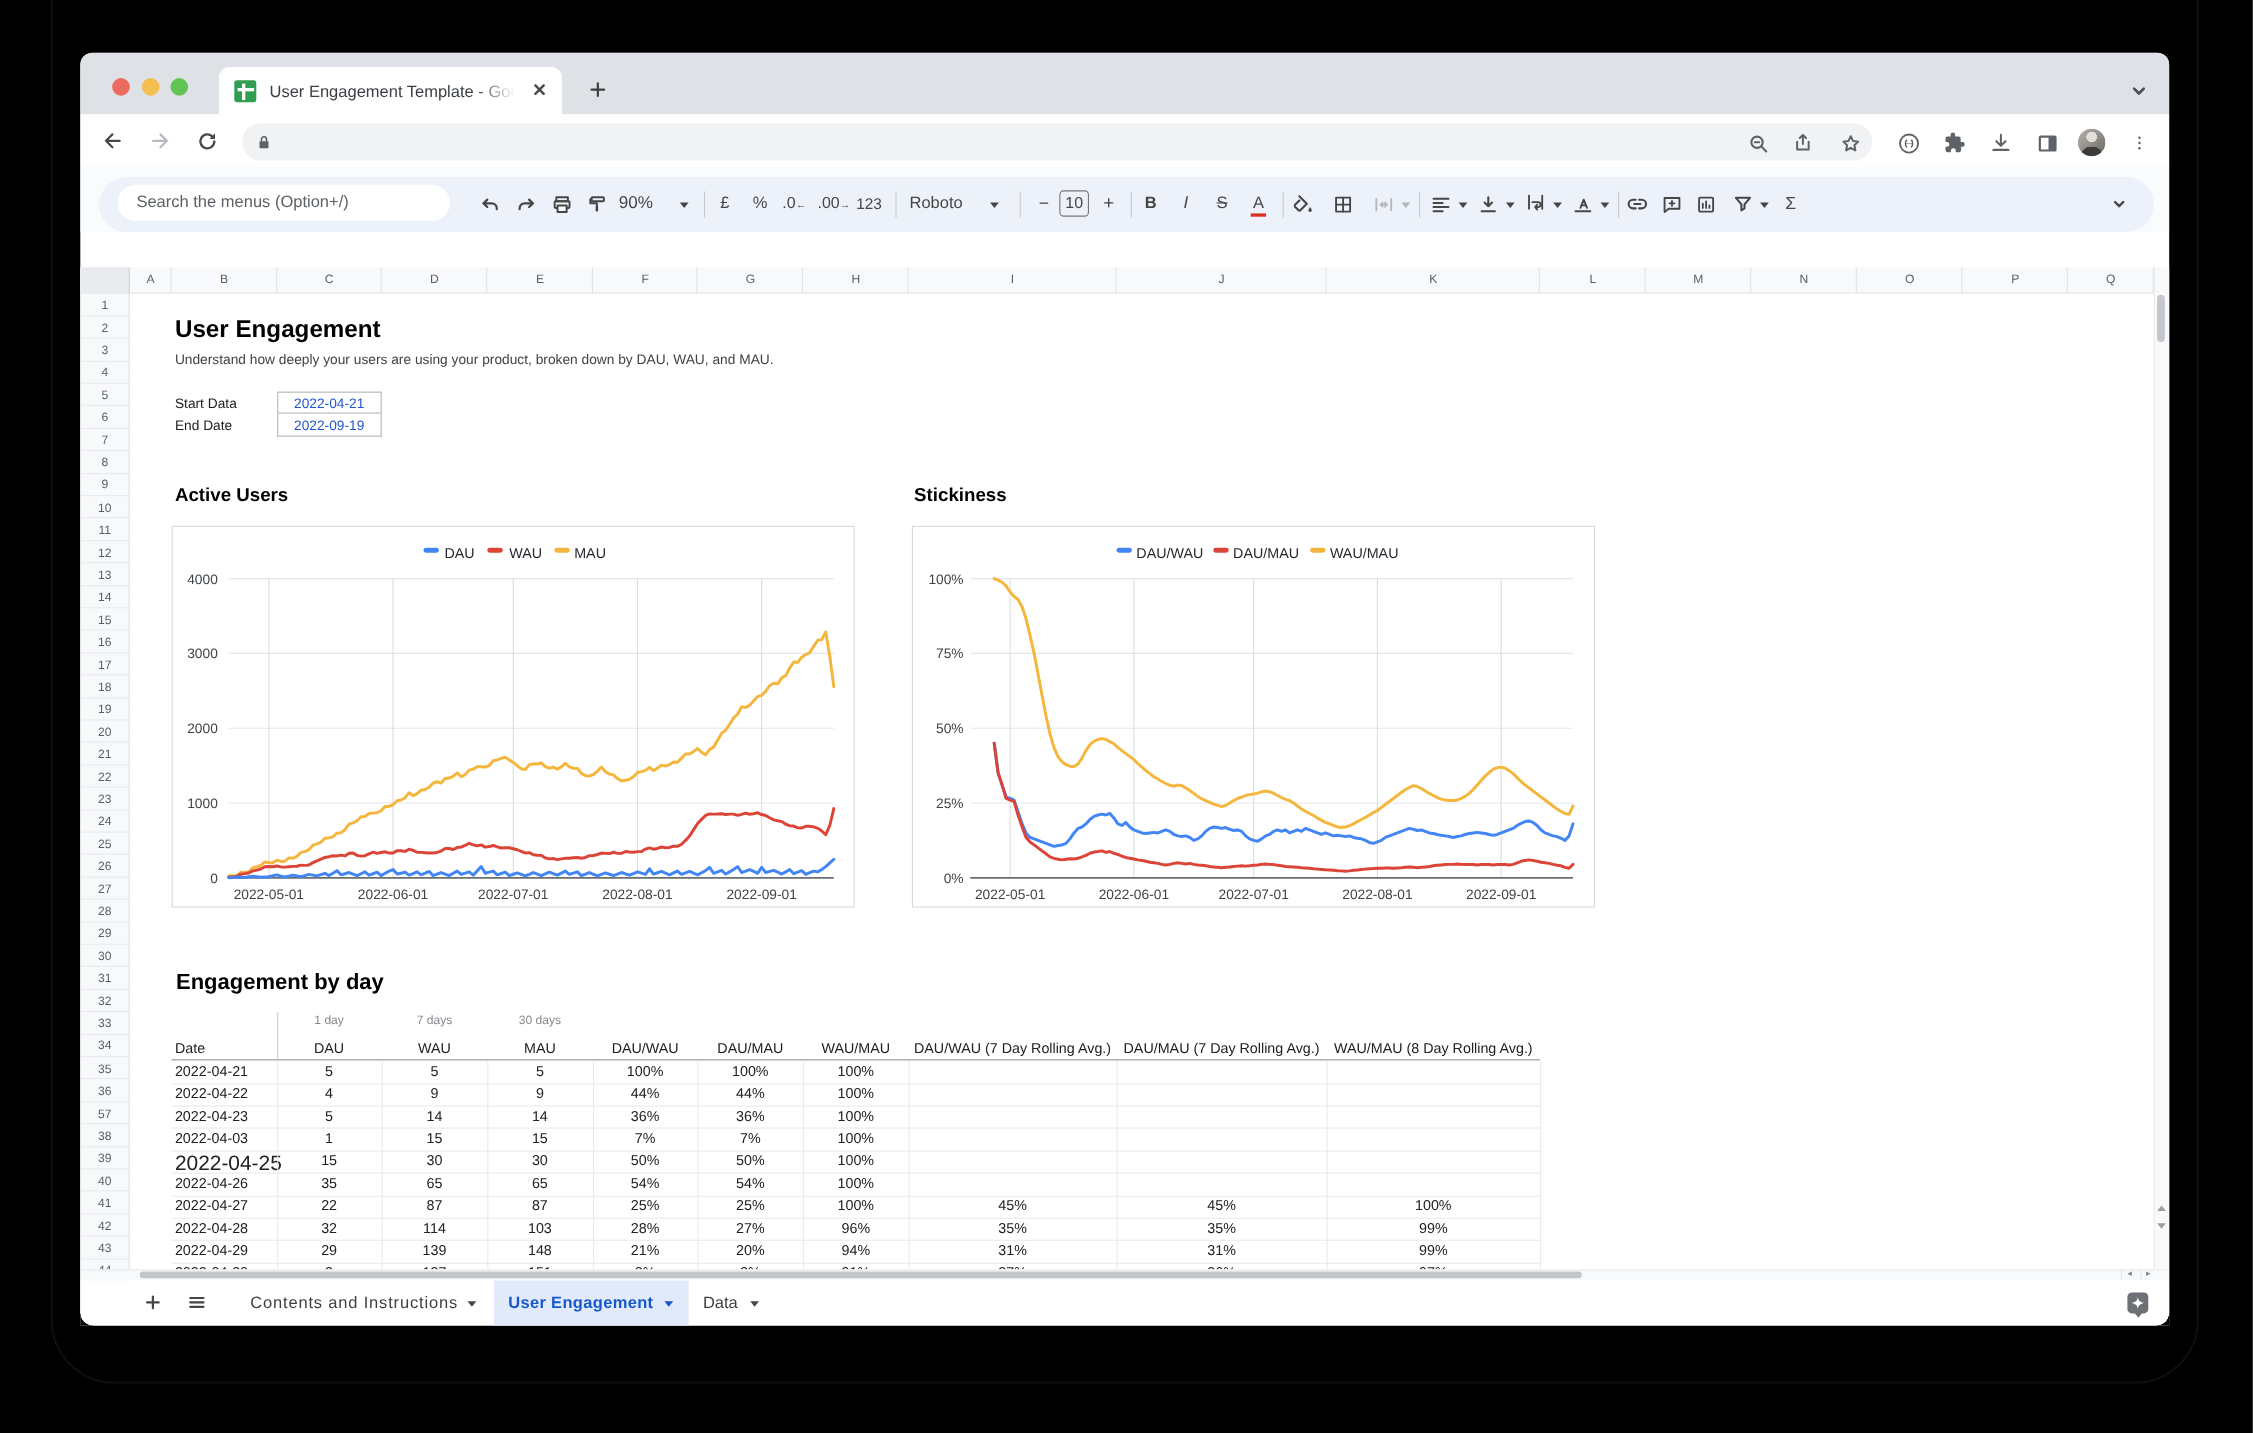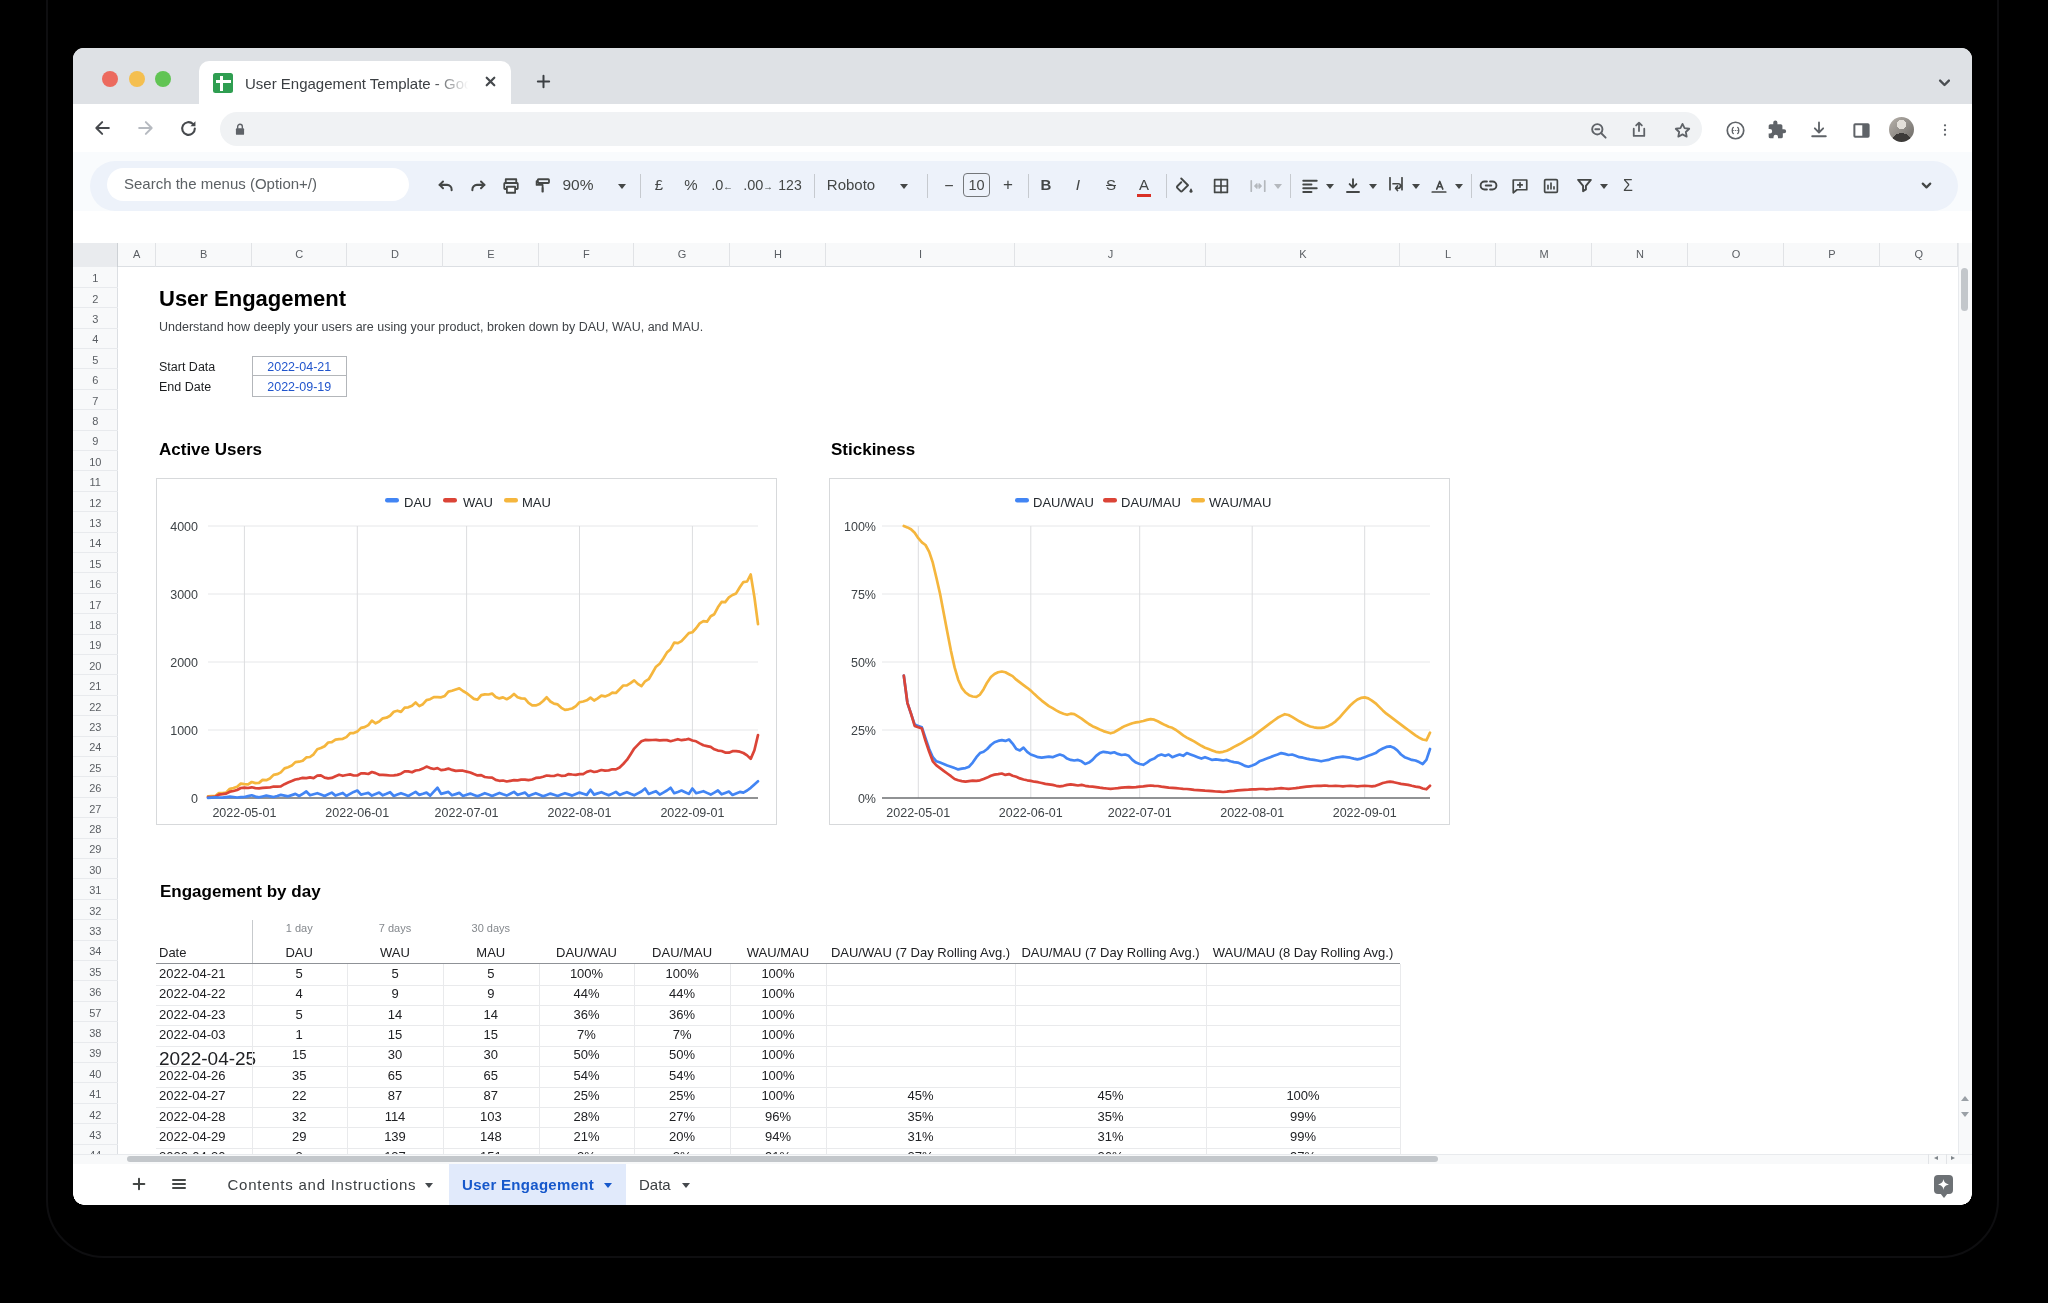--- a/index.html
+++ b/index.html
@@ -323,21 +323,21 @@
 <div class="t" style="left:159px;top:286px;font-size:22px;font-weight:700;color:#000">User Engagement</div>
 <div class="t" style="left:159px;top:320px;font-size:12.5px;color:#3f4347">Understand how deeply your users are using your product, broken down by DAU, WAU, and MAU.</div>
 <div class="t" style="left:159px;top:359.5px;font-size:12.5px;color:#1b1d1f">Start Data</div>
 <div class="t" style="left:159px;top:380px;font-size:12.5px;color:#1b1d1f">End Date</div>
 <div style="position:absolute;left:251.5px;top:355.8px;width:95.5px;height:20.4px;border:1px solid #b3b6ba;box-sizing:border-box"></div>
 <div style="position:absolute;left:251.5px;top:376.2px;width:95.5px;height:20.4px;border:1px solid #b3b6ba;border-top:none;box-sizing:border-box"></div>
 <div class="t" style="left:251.5px;width:95.5px;top:359.5px;text-align:center;font-size:12.5px;color:#2155cc">2022-04-21</div>
 <div class="t" style="left:251.5px;width:95.5px;top:380px;text-align:center;font-size:12.5px;color:#2155cc">2022-09-19</div>
 <div class="t" style="left:159px;top:440px;font-size:17px;font-weight:700;color:#000">Active Users</div>
 <div class="t" style="left:831px;top:440px;font-size:17px;font-weight:700;color:#000">Stickiness</div>
-<div class="t" style="left:160px;top:882px;font-size:17px;font-weight:700;color:#000">Engagement by day</div>
+<div class="t" style="left:160px;top:882px;font-size:20px;font-weight:700;color:#000">Engagement by day</div>
 <svg style="position:absolute;left:156px;top:478px;border:1px solid #d7d9db;background:#fff" width="619" height="345" viewBox="0 0 619 345">
     <line x1="51.0" y1="47" x2="601" y2="47" stroke="#e6e7e9" stroke-width="1"></line>
     <line x1="51.0" y1="115" x2="601" y2="115" stroke="#e6e7e9" stroke-width="1"></line>
     <line x1="51.0" y1="183" x2="601" y2="183" stroke="#e6e7e9" stroke-width="1"></line>
     <line x1="51.0" y1="251" x2="601" y2="251" stroke="#e6e7e9" stroke-width="1"></line>
     <line x1="87.4" y1="47" x2="87.4" y2="319" stroke="#dcdddf" stroke-width="1"></line>
     <line x1="200.3" y1="47" x2="200.3" y2="319" stroke="#dcdddf" stroke-width="1"></line>
     <line x1="309.6" y1="47" x2="309.6" y2="319" stroke="#dcdddf" stroke-width="1"></line>
     <line x1="422.5" y1="47" x2="422.5" y2="319" stroke="#dcdddf" stroke-width="1"></line>
     <line x1="535.4" y1="47" x2="535.4" y2="319" stroke="#dcdddf" stroke-width="1"></line>

